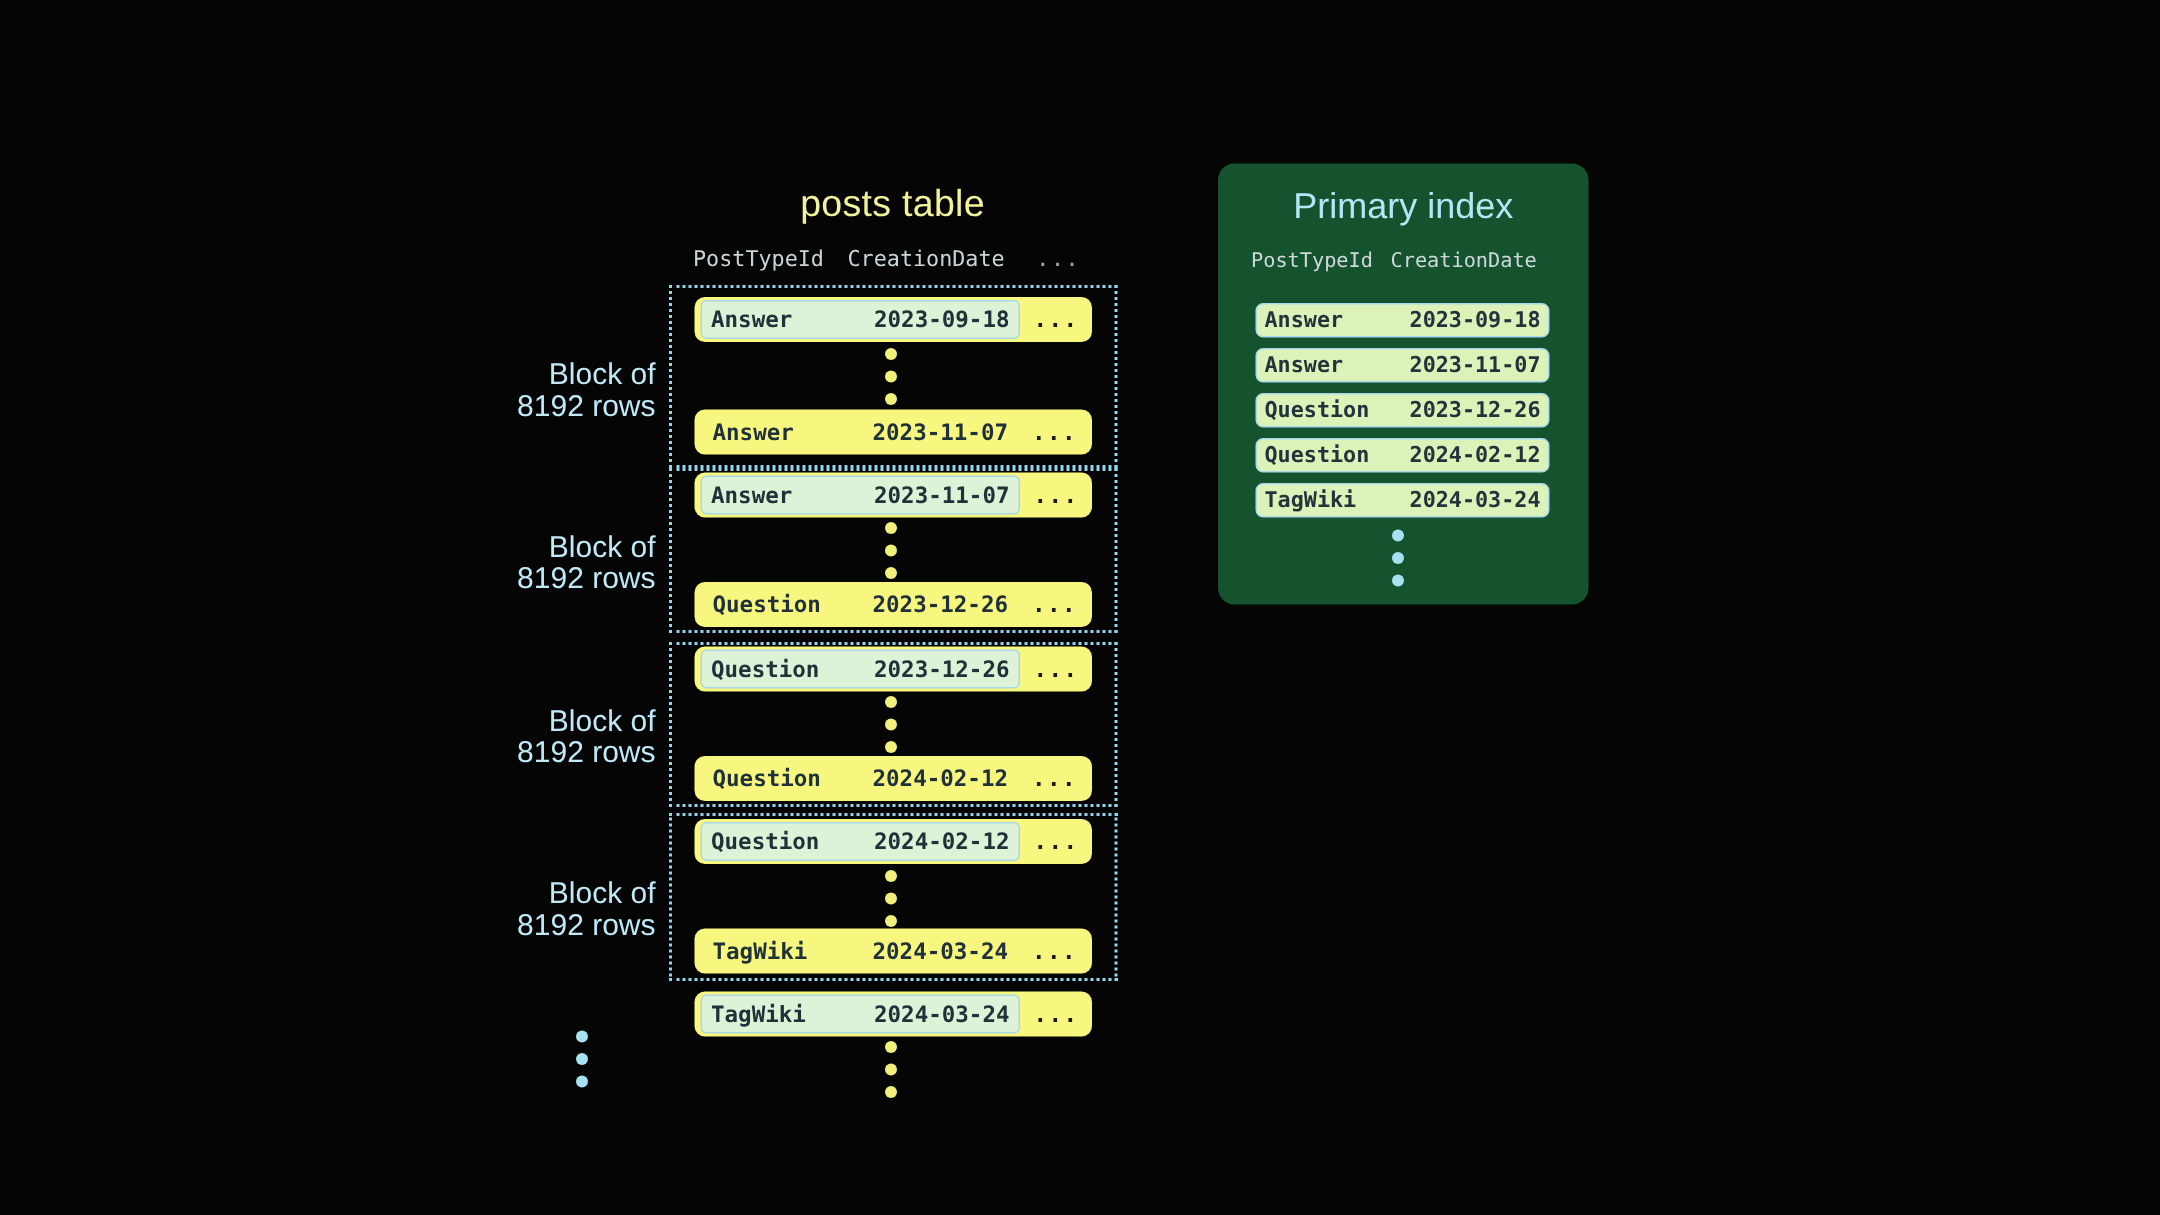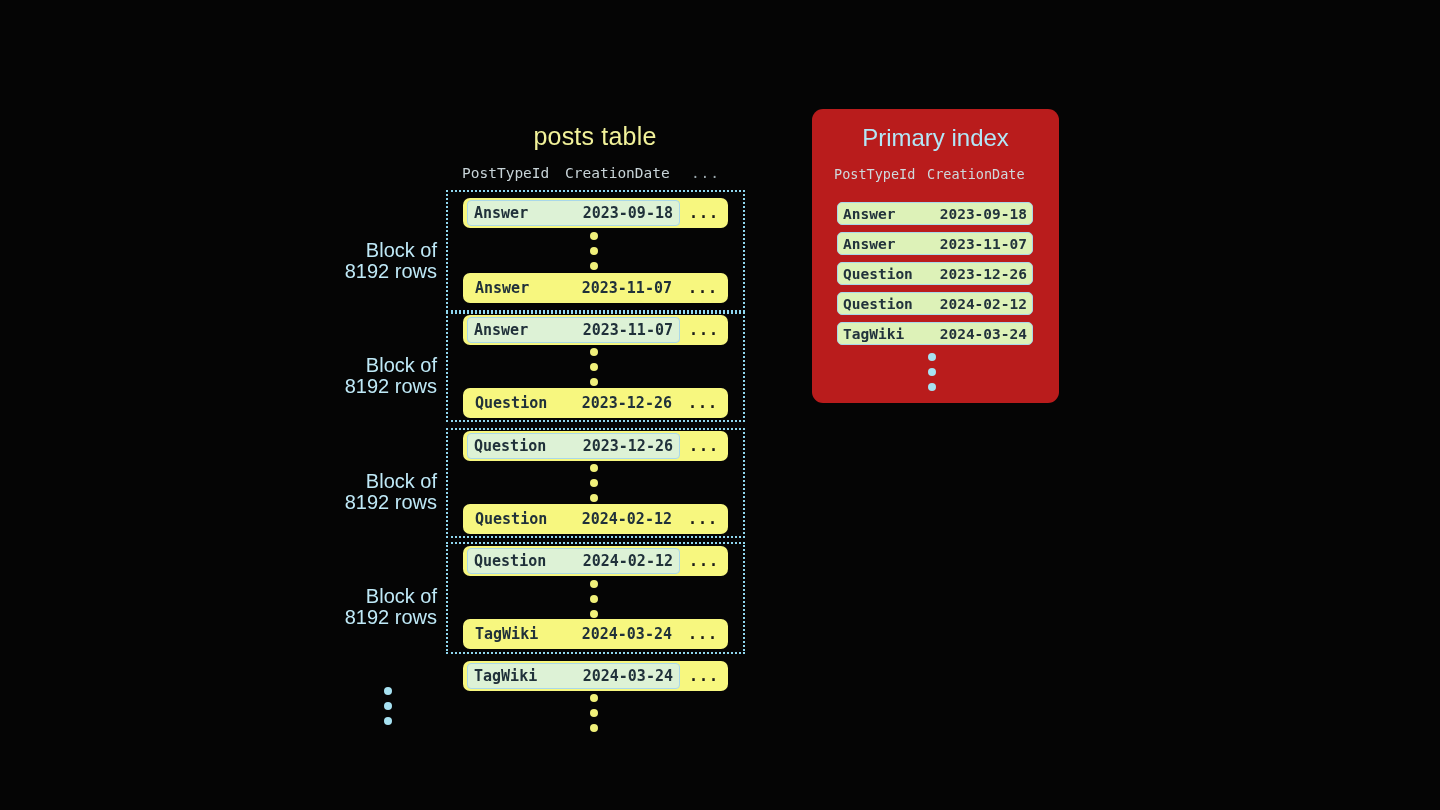--- a/index.html
+++ b/index.html
@@ -72,21 +72,21 @@
   
   .vdots { position:absolute; display:flex; flex-direction:column; gap:7px; align-items:center; }
   .vdots span { display:block; width:8px; height:8px; border-radius:50%; }
   .vdots.yellow span { background:#f0f07a; }
   .vdots.blue span   { background:#a7e2f2; }
 
   
   #primary-index-panel {
     position:absolute; left:799px; top:109px;
     width:247px; height:294px;
-    background:#b91c1c; border-radius:11px;
+    background:#14532d; border-radius:11px;
   }
   #primary-index-title {
     position:absolute; left:0; top:15px; width:247px;
     text-align:center; font-size:24px; color:#b3e7f7;
   }
   #pi-col-headers {
     position:absolute; left:22px; top:57px; width:205px;
     font-family:"DejaVu Sans Mono", monospace;
     font-size:13.5px; color:#cfd9dd;
     display:flex;

